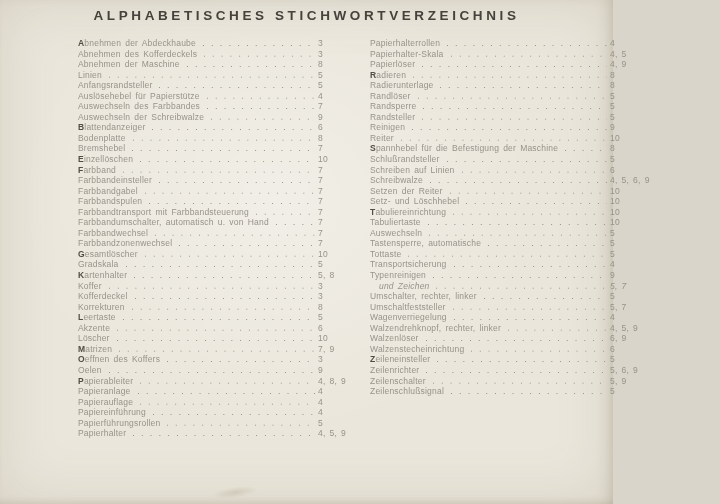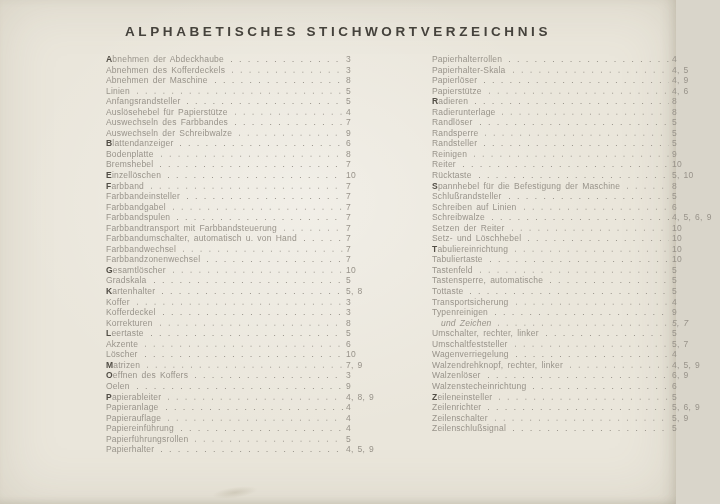--- a/index.html
+++ b/index.html
@@ -8,34 +8,34 @@
     --ink-body:#98938a;
     --ink-bold:#514d45;
   }
   html,body{margin:0;padding:0;}
   body{
     width:720px;height:504px;overflow:hidden;
     font-family:"Liberation Sans",sans-serif;
     background:#d9d5ca;
   }
   .paper{
-    position:relative;width:676px;height:504px;box-sizing:border-box;
+    position:relative;width:613px;height:504px;box-sizing:border-box;
     background:var(--paper);
     background-image:radial-gradient(ellipse at 45% 40%, rgba(255,255,255,.35) 0%, rgba(255,255,255,0) 55%);
     box-shadow:inset 0 0 55px rgba(125,115,90,.18), inset -9px 0 14px -7px rgba(120,110,88,.28), inset 0 -6px 10px -6px rgba(120,110,88,.22);
-    padding-top:24px;
+    padding-top:8px;
   }
   .title{
     margin:0 0 15px 0;
     font-size:13.5px;font-weight:bold;letter-spacing:3.6px;
     text-align:center;color:var(--ink-title);
   }
   .cols{display:flex;padding-left:78px;}
-  .col{width:254px;flex:0 0 254px;margin-left:28px;}
-  .col + .col{margin-left:72px;}
+  .col{width:254px;flex:0 0 254px;}
+  .col + .col{margin-left:38px;}
   .row{
     display:flex;align-items:baseline;
     font-size:8.5px;line-height:10.55px;
     letter-spacing:.2px;word-spacing:1.5px;
     color:var(--ink-body);white-space:nowrap;
   }
   .row.indent{padding-left:9px;font-style:italic;}
   .label{flex:0 0 auto;}
   .label b{color:var(--ink-bold);font-weight:700;}
   .leader{
@@ -259,25 +259,20 @@
           <span class="label">Papierhalter-Skala</span>
           <span class="leader"></span>
           <span class="pages">4, 5</span>
         </div>
         <div class="row">
           <span class="label">Papierlöser</span>
           <span class="leader"></span>
           <span class="pages">4, 9</span>
         </div>
         <div class="row">
-          <span class="label">Papierstütze</span>
-          <span class="leader"></span>
-          <span class="pages">4, 6</span>
-        </div>
-        <div class="row">
           <span class="label"><b>R</b>adieren</span>
           <span class="leader"></span>
           <span class="pages">8</span>
         </div>
         <div class="row">
           <span class="label">Radierunterlage</span>
           <span class="leader"></span>
           <span class="pages">8</span>
         </div>
         <div class="row">
@@ -299,25 +294,20 @@
           <span class="label">Reinigen</span>
           <span class="leader"></span>
           <span class="pages">9</span>
         </div>
         <div class="row">
           <span class="label">Reiter</span>
           <span class="leader"></span>
           <span class="pages">10</span>
         </div>
         <div class="row">
-          <span class="label">Rücktaste</span>
-          <span class="leader"></span>
-          <span class="pages">5, 10</span>
-        </div>
-        <div class="row">
           <span class="label"><b>S</b>pannhebel für die Befestigung der Maschine</span>
           <span class="leader"></span>
           <span class="pages">8</span>
         </div>
         <div class="row">
           <span class="label">Schlußrandsteller</span>
           <span class="leader"></span>
           <span class="pages">5</span>
         </div>
         <div class="row">
@@ -344,21 +334,21 @@
           <span class="label"><b>T</b>abuliereinrichtung</span>
           <span class="leader"></span>
           <span class="pages">10</span>
         </div>
         <div class="row">
           <span class="label">Tabuliertaste</span>
           <span class="leader"></span>
           <span class="pages">10</span>
         </div>
         <div class="row">
-          <span class="label">Tastenfeld</span>
+          <span class="label">Auswechseln</span>
           <span class="leader"></span>
           <span class="pages">5</span>
         </div>
         <div class="row">
           <span class="label">Tastensperre, automatische</span>
           <span class="leader"></span>
           <span class="pages">5</span>
         </div>
         <div class="row">
           <span class="label">Tottaste</span>

